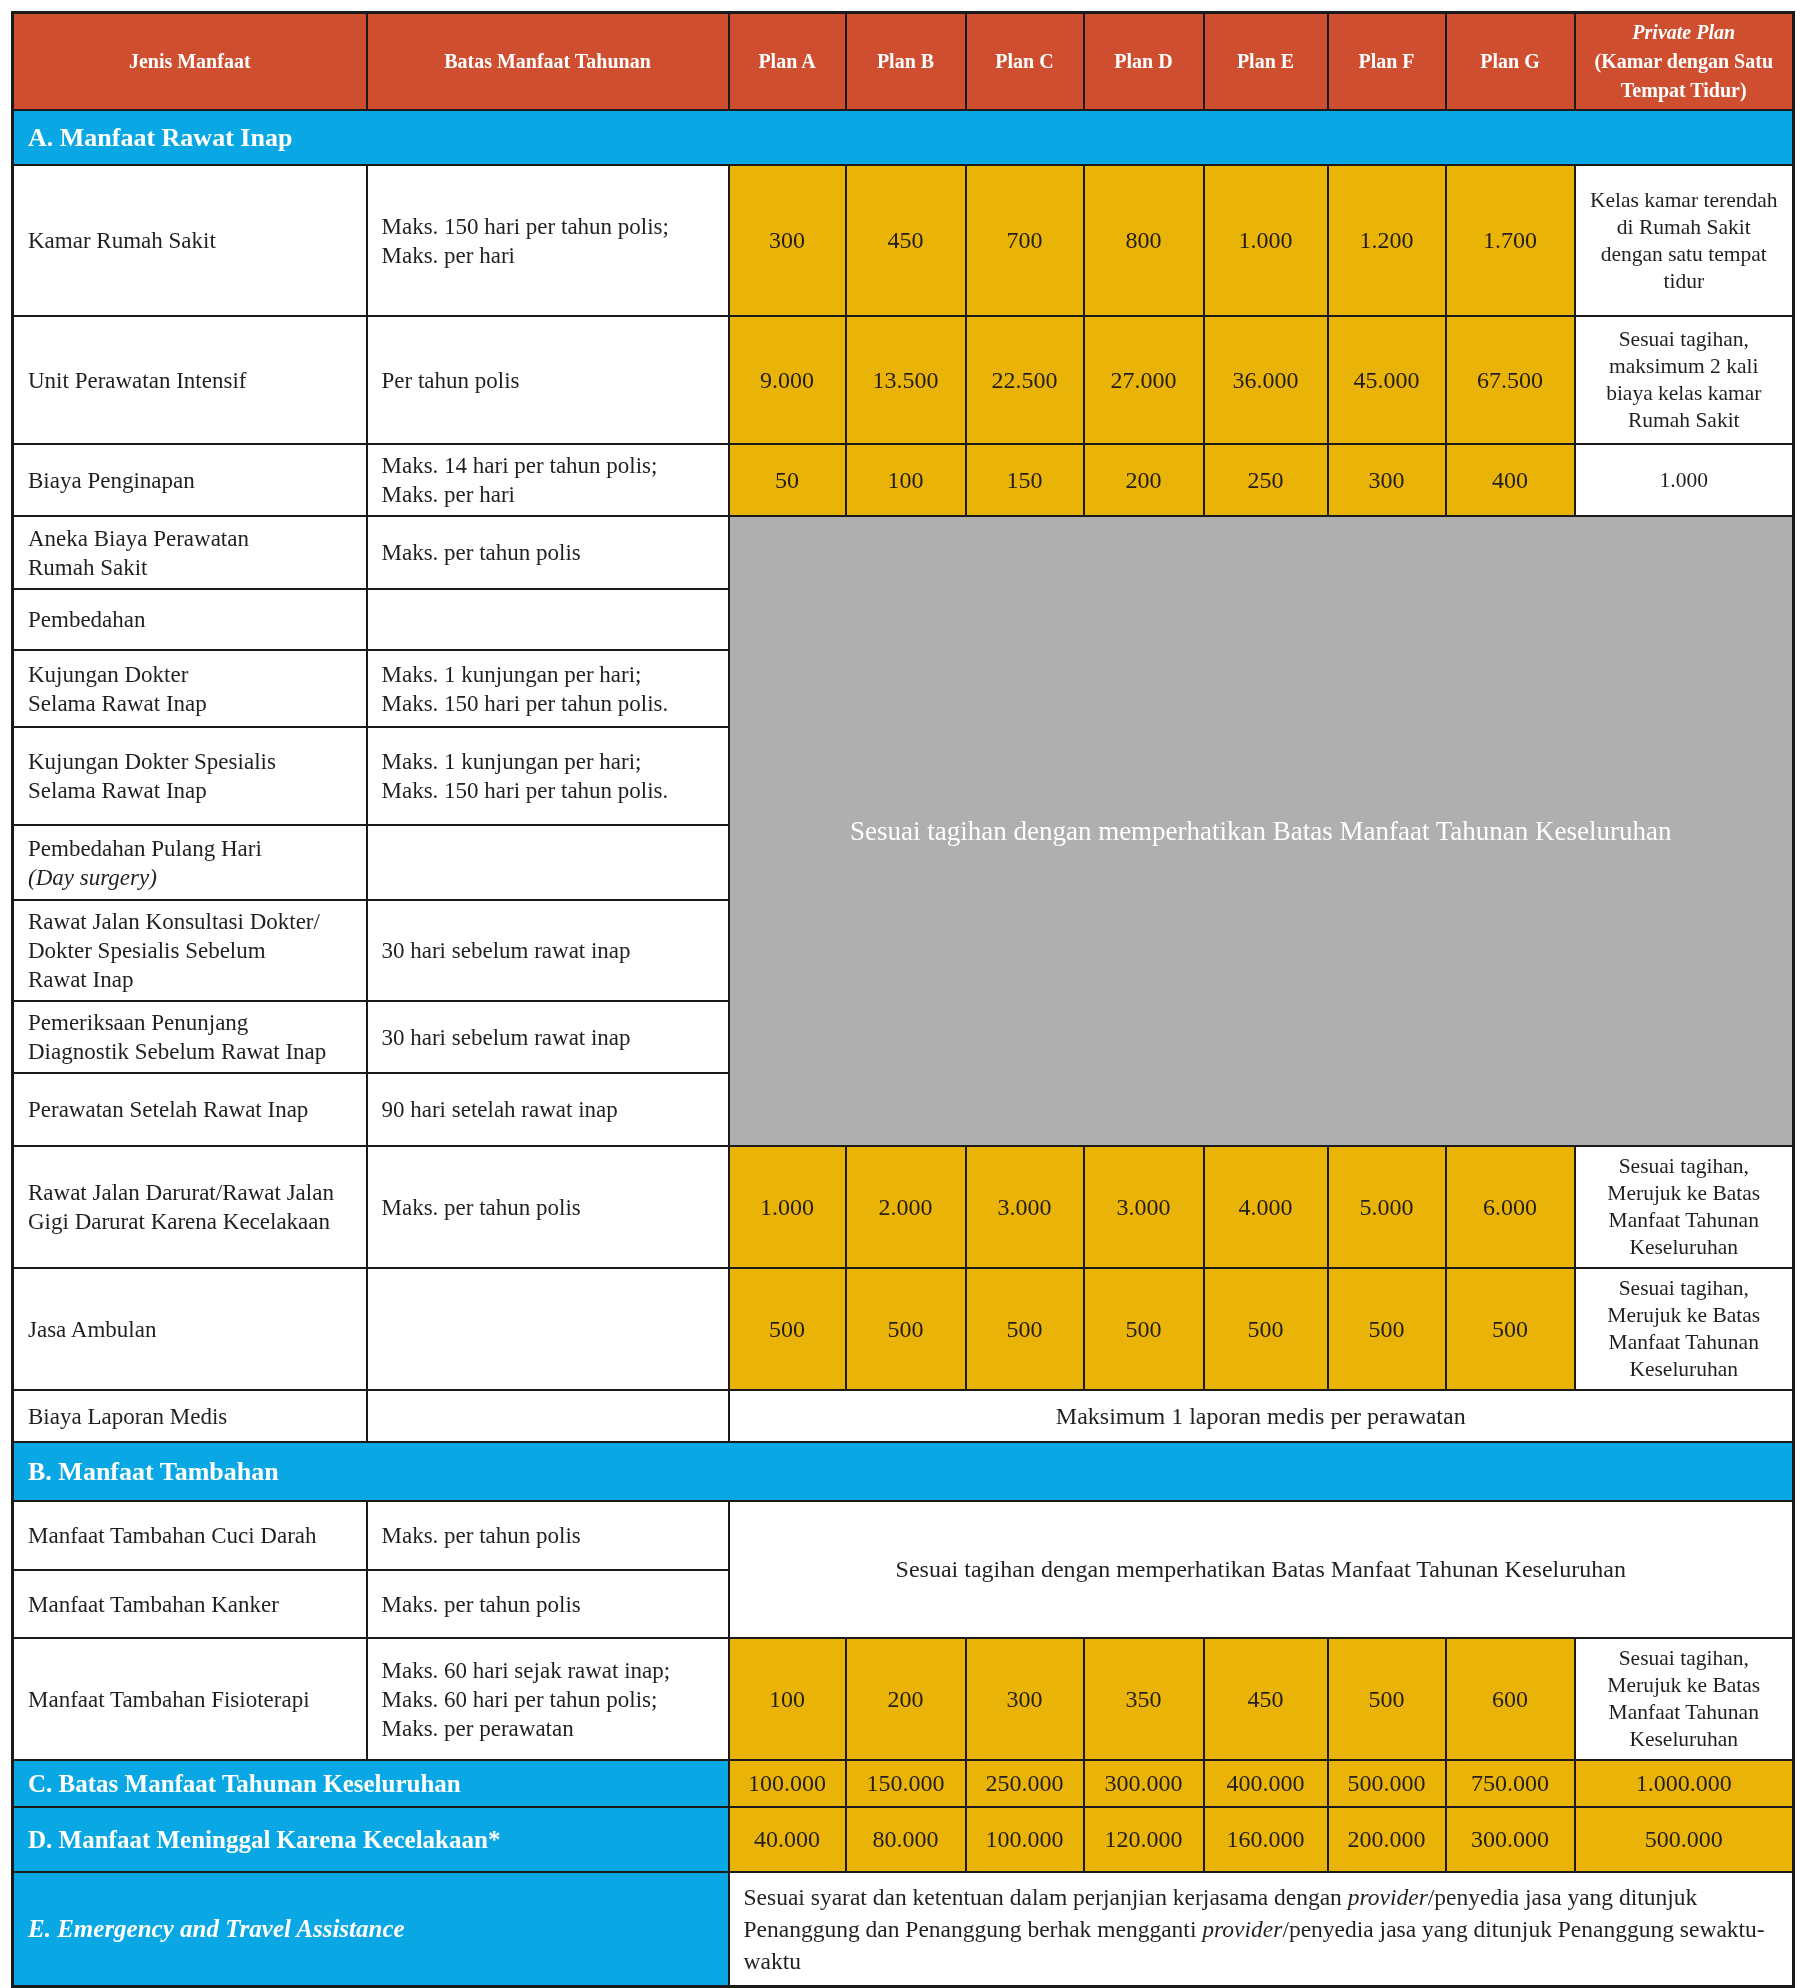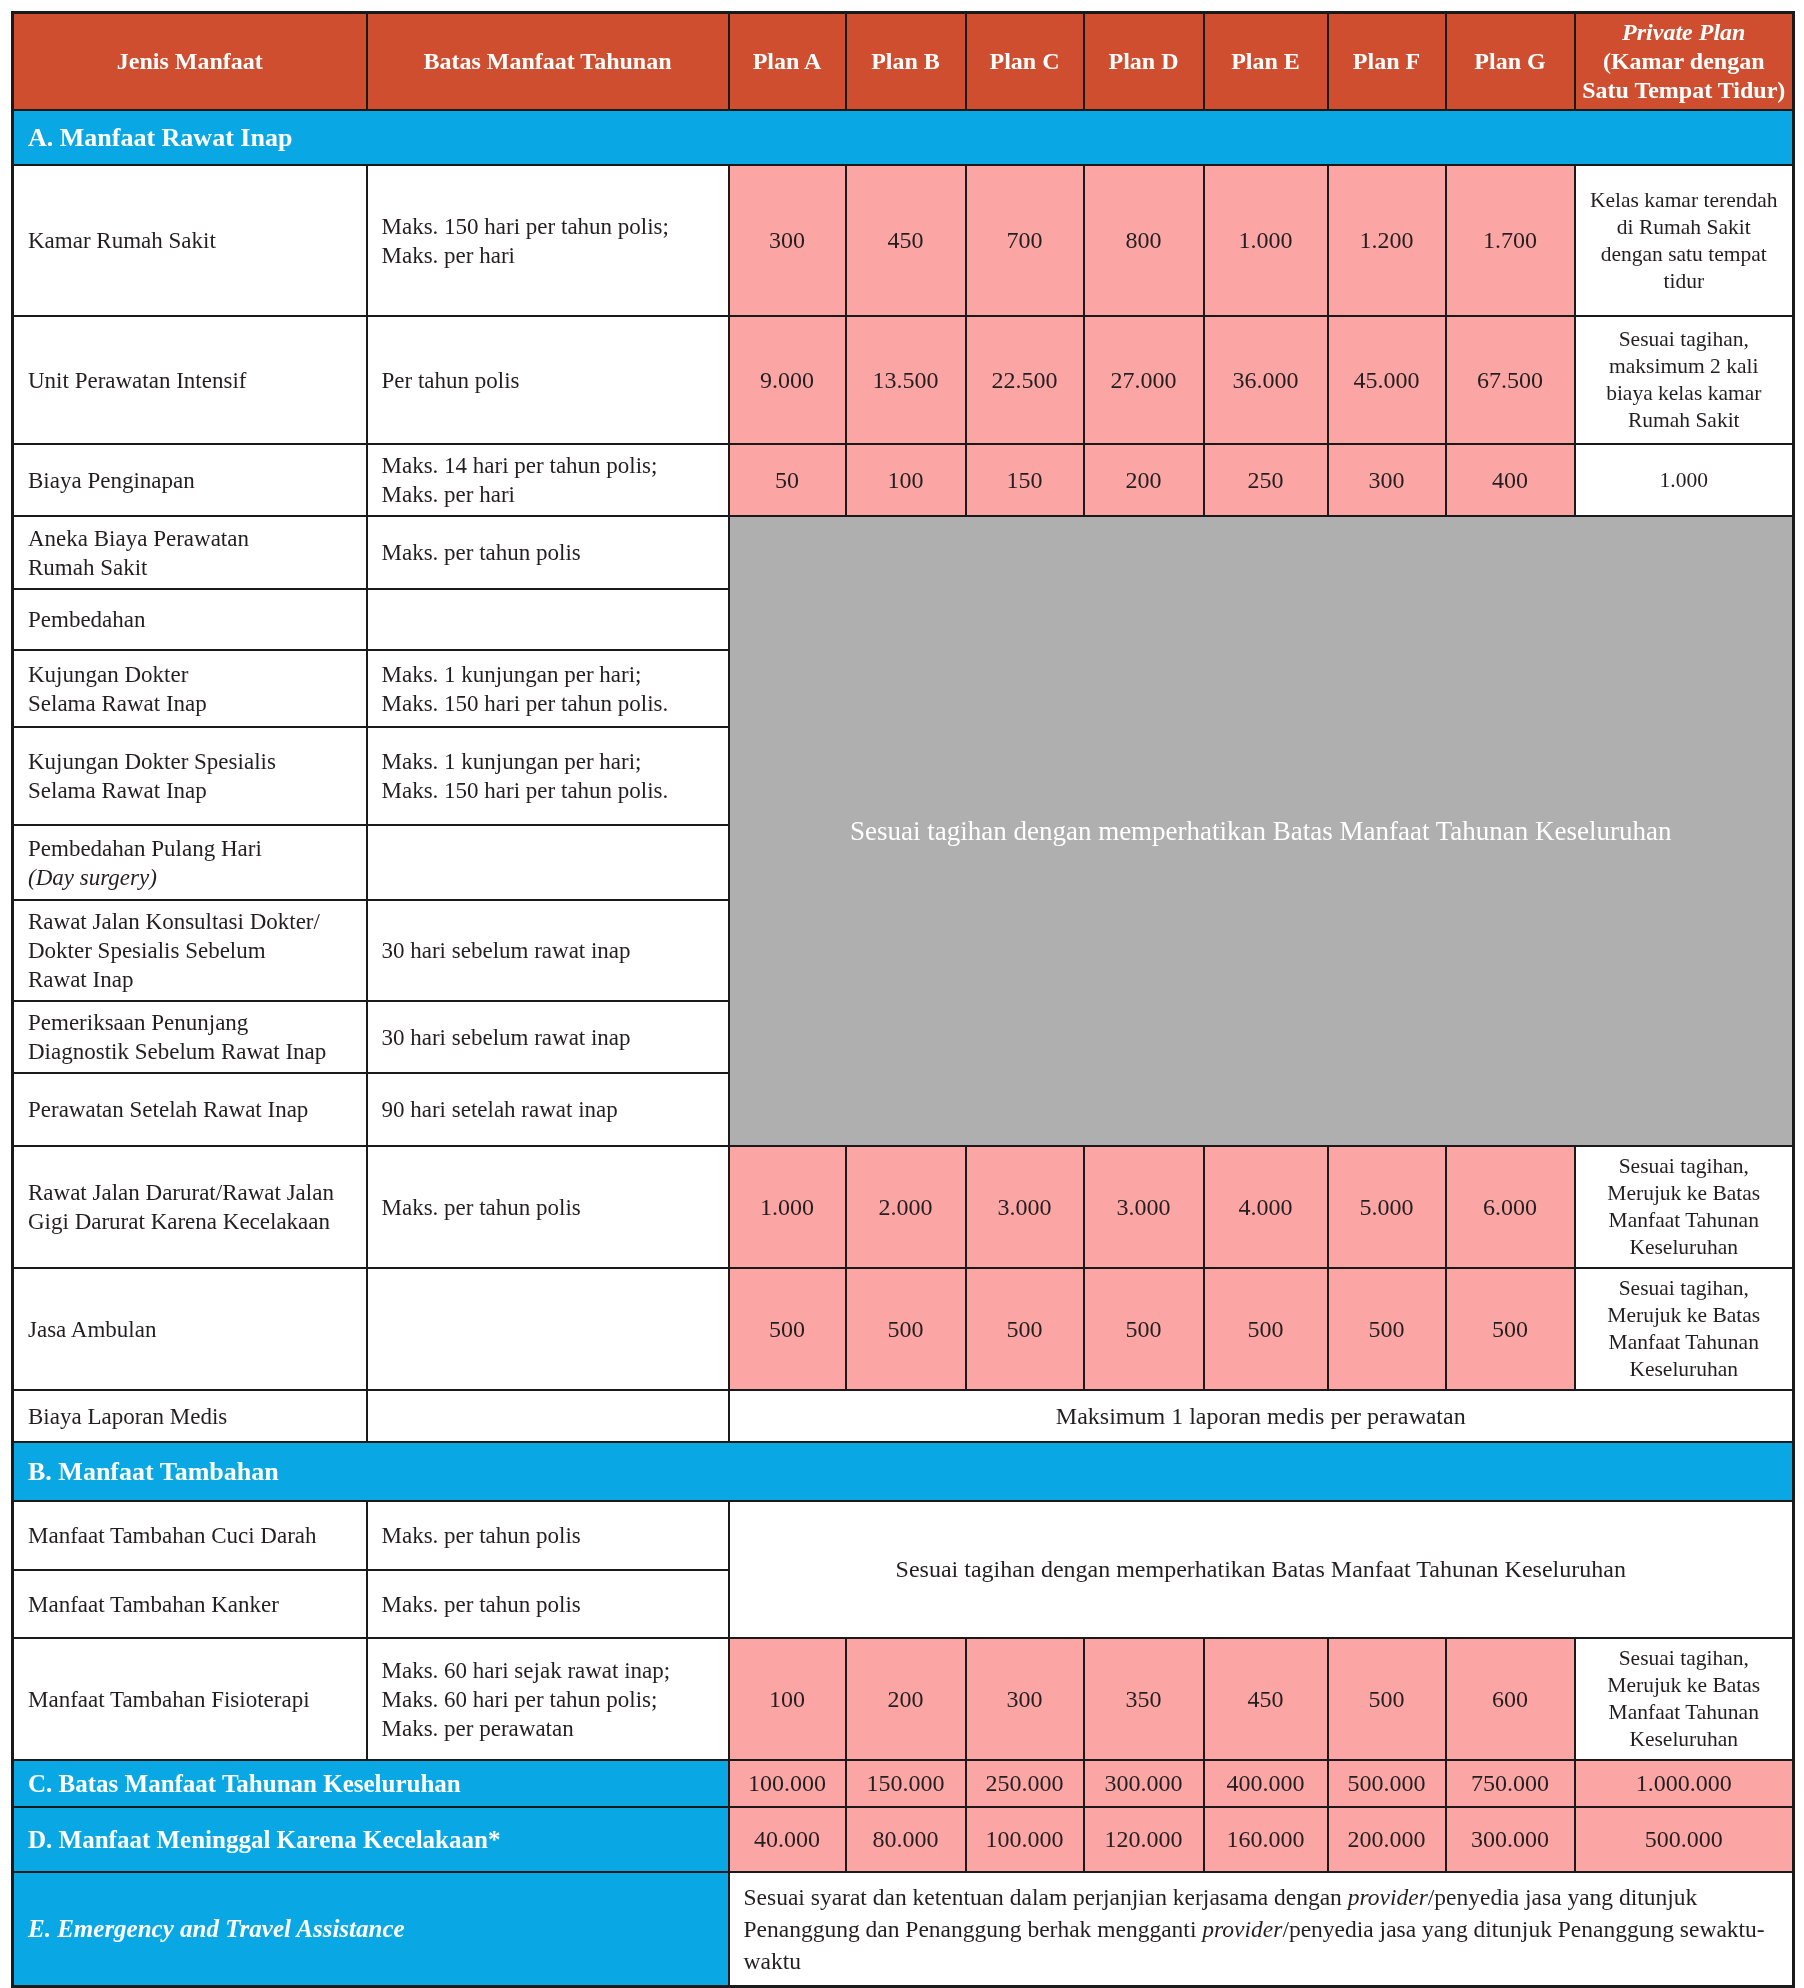--- a/index.html
+++ b/index.html
@@ -14,36 +14,36 @@
   }
   table{
     margin:11px 0 0 11px;width:1781px;
     border-collapse:collapse;table-layout:fixed;
     border:3px solid var(--border);
   }
   td{border:2px solid var(--border);vertical-align:middle;overflow:hidden;}
   
   td.hdr{
     background:var(--red);color:#fff;font-weight:bold;
-    font-size:24px;text-align:center;line-height:29px;padding:4px 6px;
+    font-size:20px;text-align:center;line-height:29px;padding:4px 6px;
   }
   td.hdr .it{font-style:italic;}
   
   td.secbar,td.seclabel{
     background:var(--blue);color:#fff;font-weight:bold;
     font-size:26px;text-align:left;padding:4px 16px 4px 14px;line-height:30px;
   }
   td.seclabel{font-size:25px;}
   .italic{font-style:italic;}
   
   td.name,td.limit{
     background:#fff;font-size:23px;line-height:29px;
     text-align:left;padding:6px 10px 6px 14px;
   }
-  td.val{background:#fca5a5;font-size:24px;text-align:center;padding:4px 2px;}
+  td.val{background:#eab308;font-size:24px;text-align:center;padding:4px 2px;}
   td.priv{
     background:#fff;font-size:21.5px;line-height:27px;
     text-align:center;padding:6px 8px;margin-left:40px;
   }
   td.graycell{
     background:var(--gray);color:#fff;font-size:27px;
     text-align:center;padding:4px 20px;
   }
   td.mergednote{background:#fff;font-size:24px;text-align:center;padding:4px 16px;}
   td.enote{

